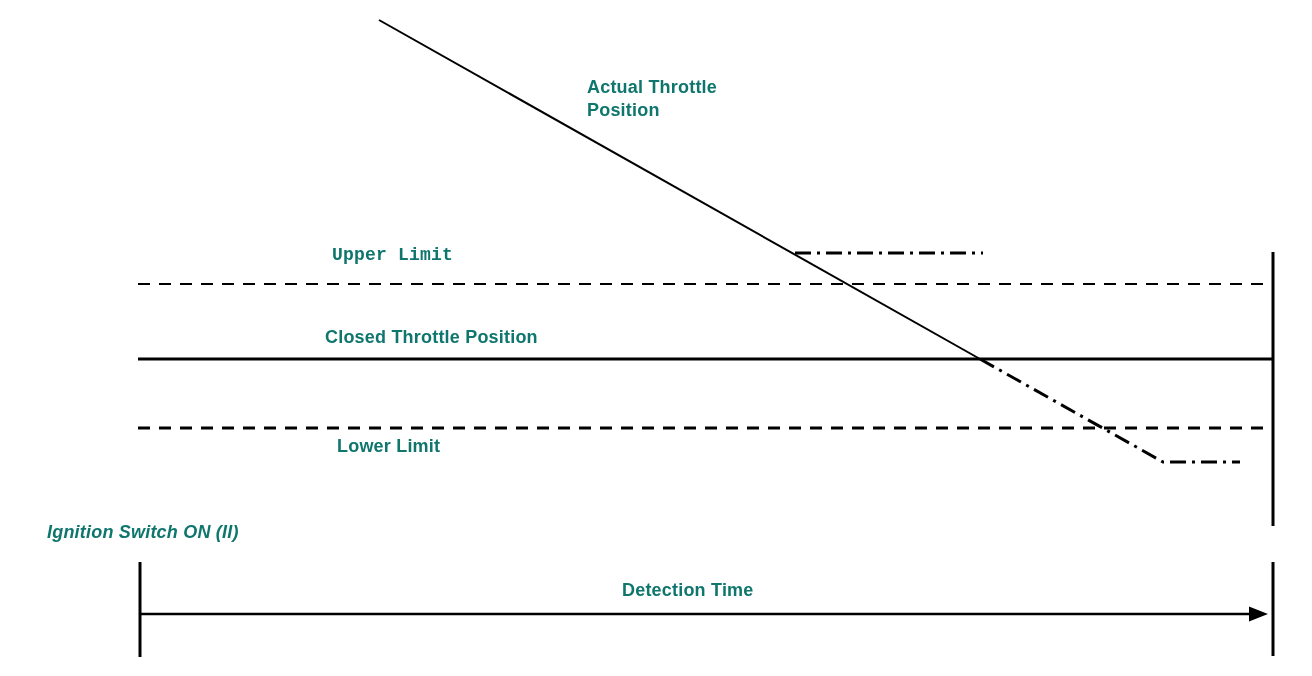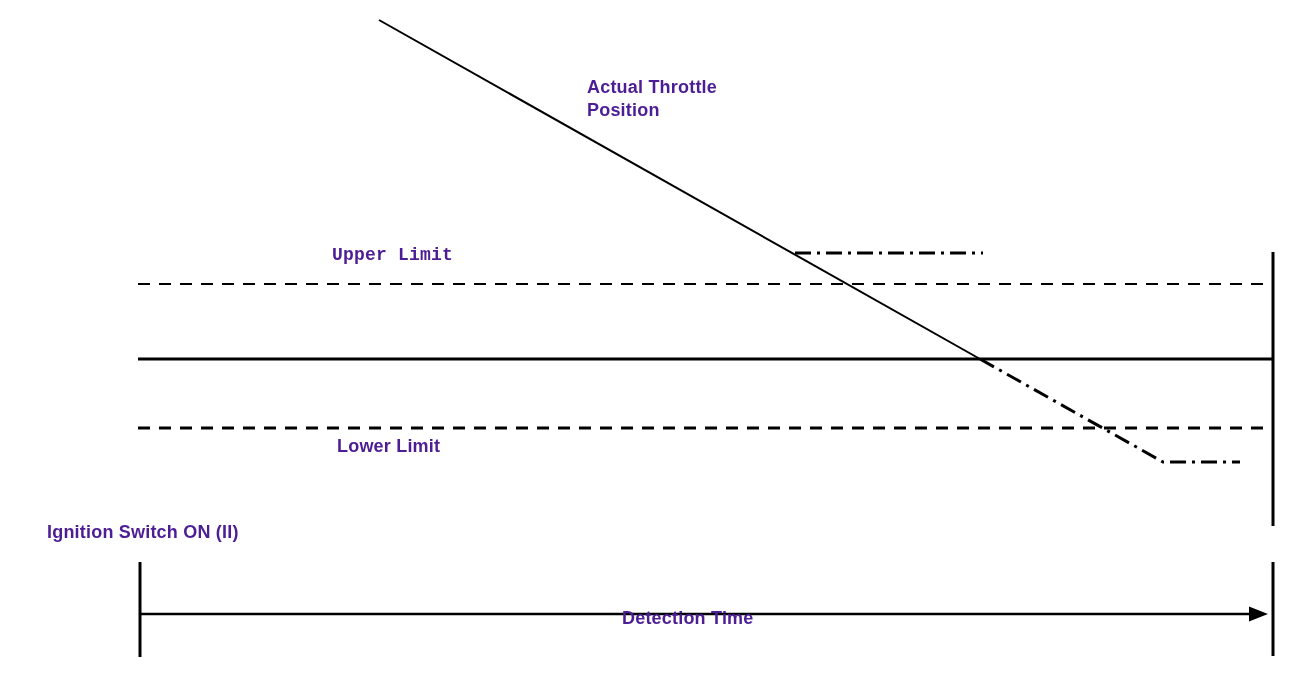--- a/index.html
+++ b/index.html
@@ -19,30 +19,30 @@
     position: absolute;
     left: 0;
     top: 0;
   }
   .lbl {
     position: absolute;
     font-family: "Liberation Sans", sans-serif;
     font-weight: bold;
     font-size: 18px;
     line-height: 23px;
-    color: #4c1d95;
+    color: #0f766e;
     white-space: pre-line;
     letter-spacing: 0.2px;
   }
   .lbl-actual-throttle   { left: 587px; top: 76px;  }
   .lbl-upper-limit       { left: 332px; top: 244px; font-family: Liberation Mono, monospace; }
   .lbl-closed-throttle   { left: 325px; top: 326px; }
   .lbl-lower-limit       { left: 337px; top: 435px; }
-  .lbl-ignition-switch   { left: 47px;  top: 521px; }
-  .lbl-detection-time    { left: 622px; top: 579px; margin-top: 28px; }
+  .lbl-ignition-switch   { left: 47px;  top: 521px; font-style: italic; }
+  .lbl-detection-time    { left: 622px; top: 579px; }
 </style>
 </head>
 <body>
 
 <div class="canvas">
 
   <svg class="diagram-svg" width="1312" height="676" viewBox="0 0 1312 676">
 
     <line x1="379" y1="20" x2="980" y2="359" stroke-width="2" fill="none" stroke="#000000"></line>
 
@@ -65,20 +65,21 @@
     <line x1="140" y1="614" x2="1252" y2="614" stroke-width="2.5" fill="none" stroke="#000000"></line>
 
     <polygon points="1249,606.5 1268,614 1249,621.5" stroke="none" fill="#000000"></polygon>
   </svg>
 
   <div class="lbl lbl-actual-throttle">Actual Throttle
 Position</div>
 
   <div class="lbl lbl-upper-limit">Upper Limit</div>
 
+  <div class="lbl lbl-closed-throttle">Closed Throttle Position</div>
 
   <div class="lbl lbl-lower-limit">Lower Limit</div>
 
   <div class="lbl lbl-ignition-switch">Ignition Switch ON (II)</div>
 
   <div class="lbl lbl-detection-time">Detection Time</div>
 
 </div>
 
 </body></html>

